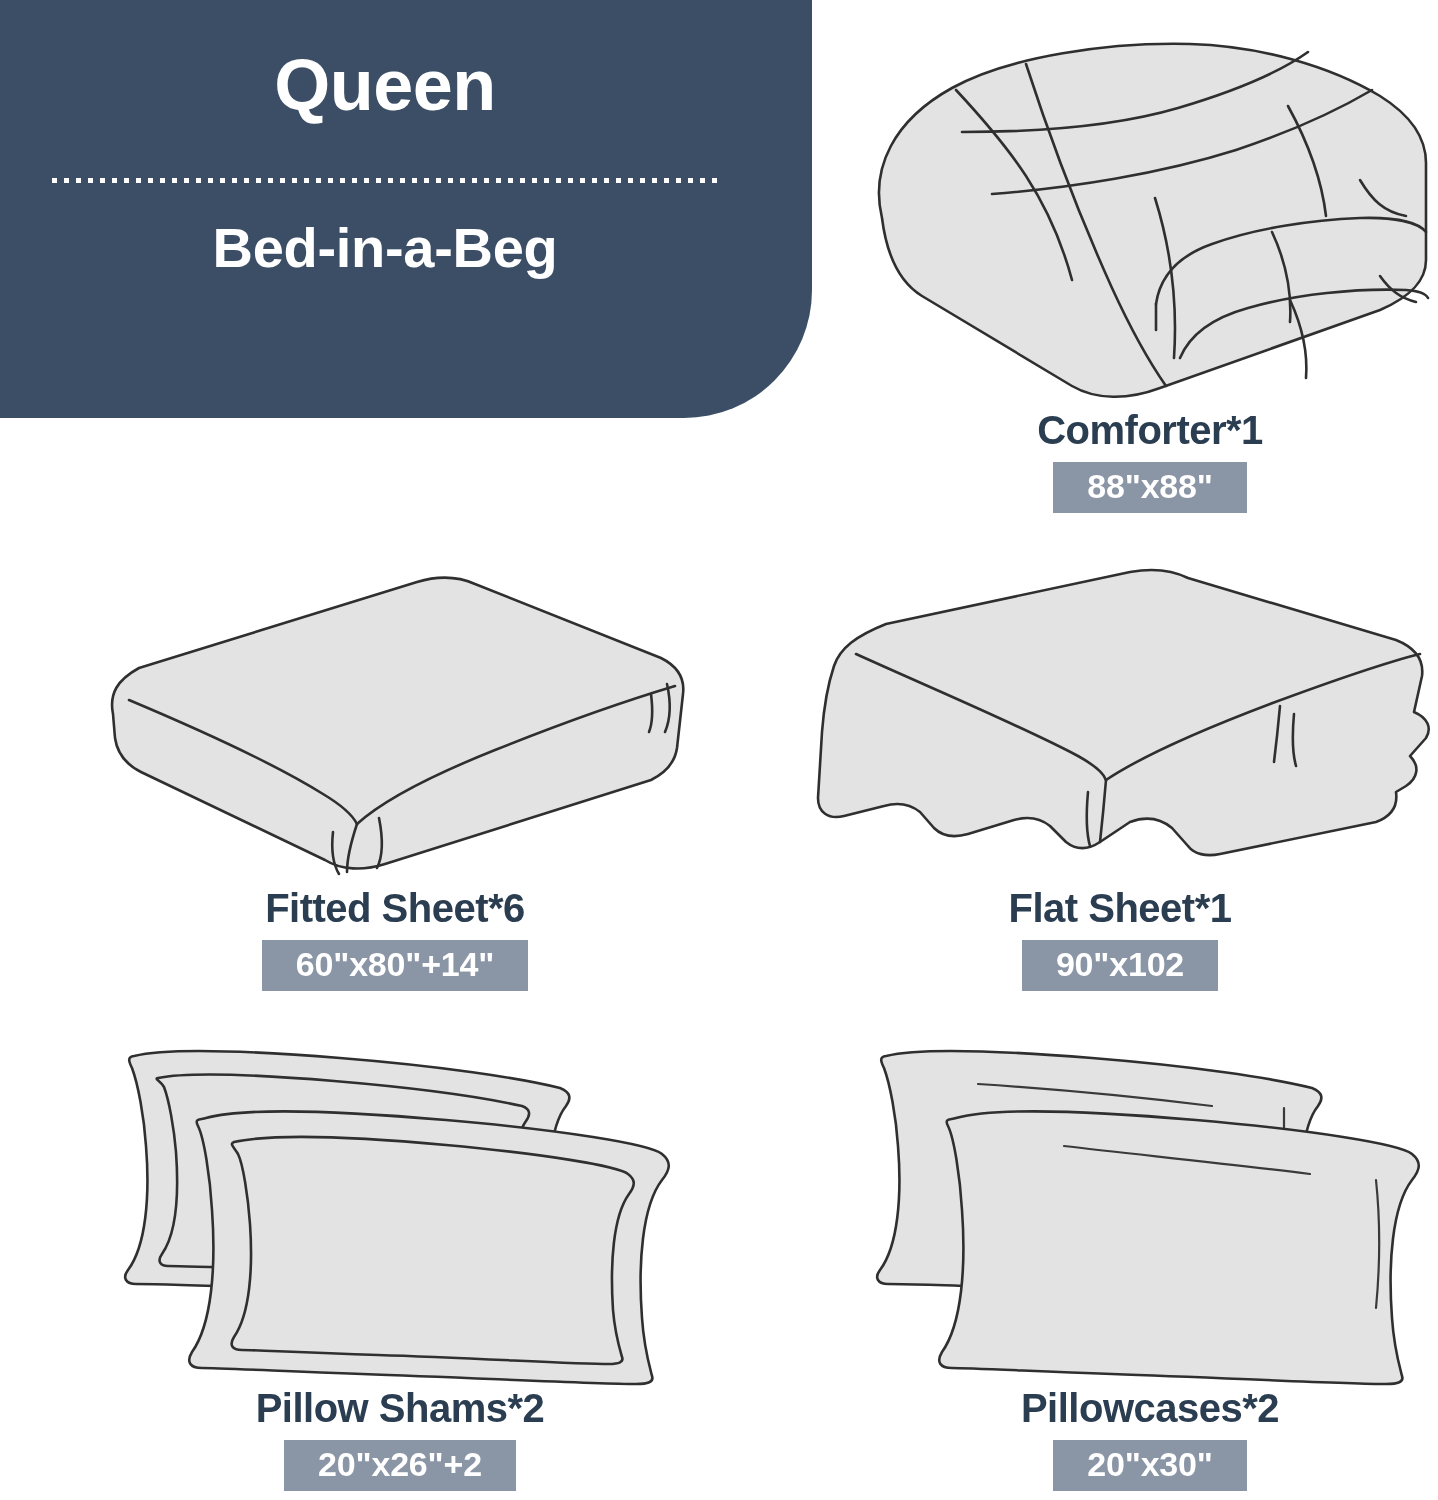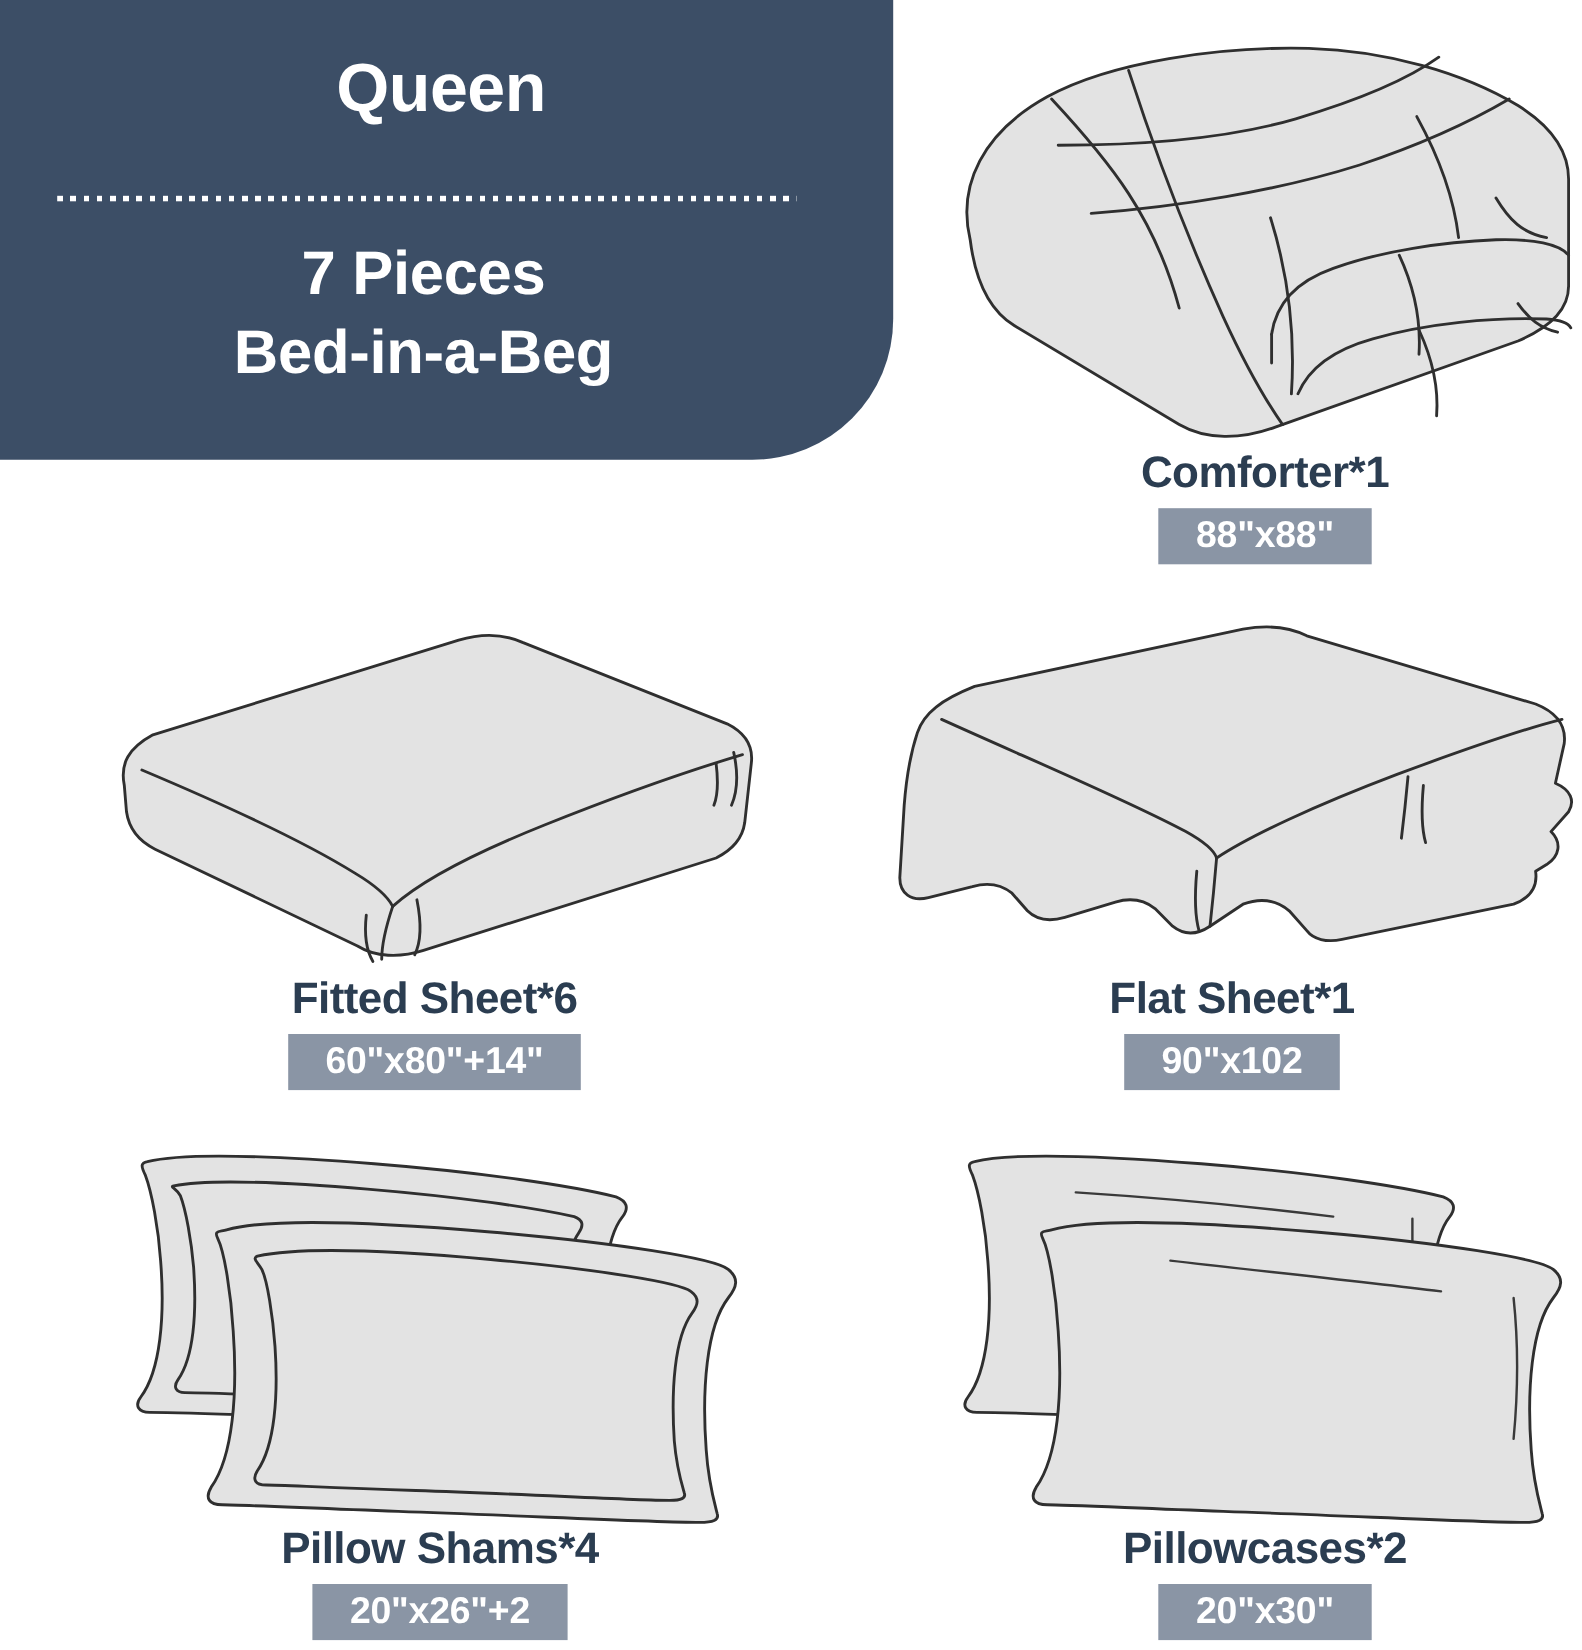--- a/index.html
+++ b/index.html
@@ -29,25 +29,24 @@
     border-bottom-right-radius: 128px;
     box-sizing: border-box;
   }
   .banner-title {
     position: absolute;
     left: 0;
     top: 48px;
     width: 770px;
     text-align: center;
     color: #ffffff;
-    font-size: 62px;
+    font-size: 72px;
     font-weight: bold;
     letter-spacing: -0.5px;
     line-height: 1.05;
-    margin-left: 16px;
   }
   .banner-divider {
     position: absolute;
     left: 52px;
     top: 178px;
     width: 672px;
     height: 5px;
     background-image: repeating-linear-gradient(
       to right,
       #ffffff 0px,
@@ -135,21 +134,20 @@
 </style>
 </head>
 <body>
 
 <div id="page">
 
   <div class="banner">
     <div class="banner-title">Queen</div>
     <div class="banner-divider"></div>
     <div class="banner-sub">
-      <span class="l1">7 Pieces</span>
       <span class="l2">Bed-in-a-Beg</span>
     </div>
   </div>
 
   <div class="cell" id="cell-comforter">
     <div class="art">
       <svg viewBox="0 0 580 380" preserveAspectRatio="xMidYMid meet">
         <g>
           <path class="ink" d="M22 190
             C 10 140, 34 92, 92 60
@@ -343,21 +341,21 @@
             C 463 328, 366 322, 268 319
             C 180 316, 144 314, 132 314
             C 122 314, 119 309, 124 301
             C 140 278, 143 232, 140 188
             C 138 160, 133 128, 128 118
             C 124 111, 119 108, 124 106 Z"></path>
         </g>
       </svg>
     </div>
     <div class="cap">
-      <div class="cap-title">Pillow Shams*4</div>
+      <div class="cap-title">Pillow Shams*2</div>
       <div class="cap-badge-wrap">
         <span class="cap-badge">20"x26"+2</span>
       </div>
     </div>
   </div>
 
   <div class="cell" id="cell-cases">
     <div class="art">
       <svg viewBox="0 0 580 350" preserveAspectRatio="xMidYMid meet">
         <g>

